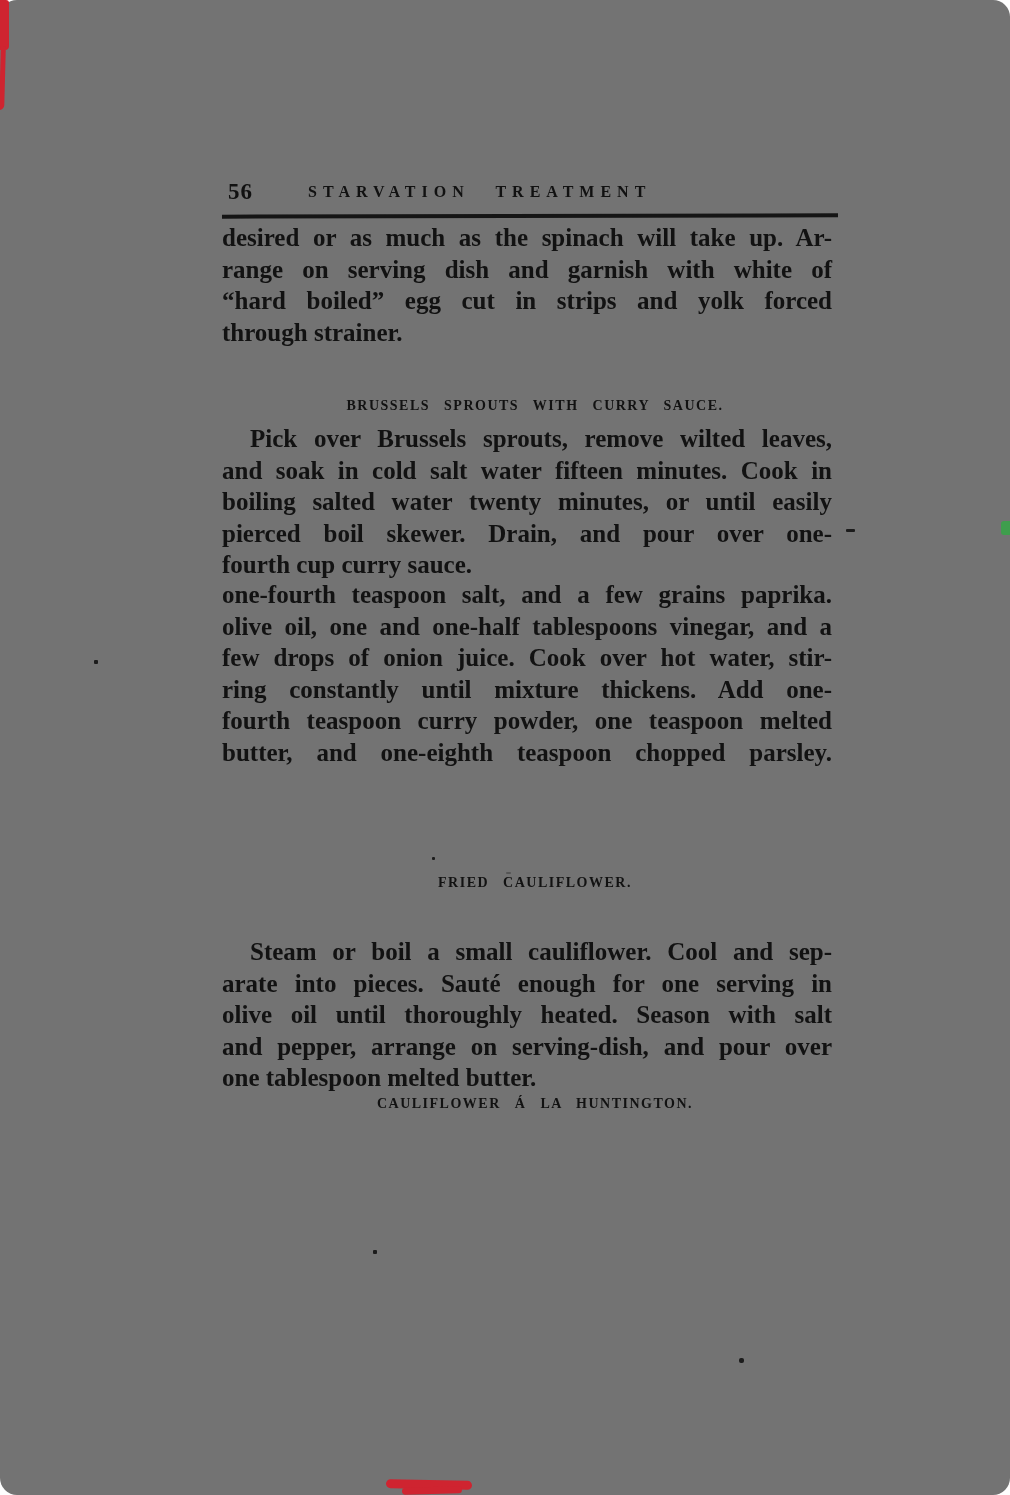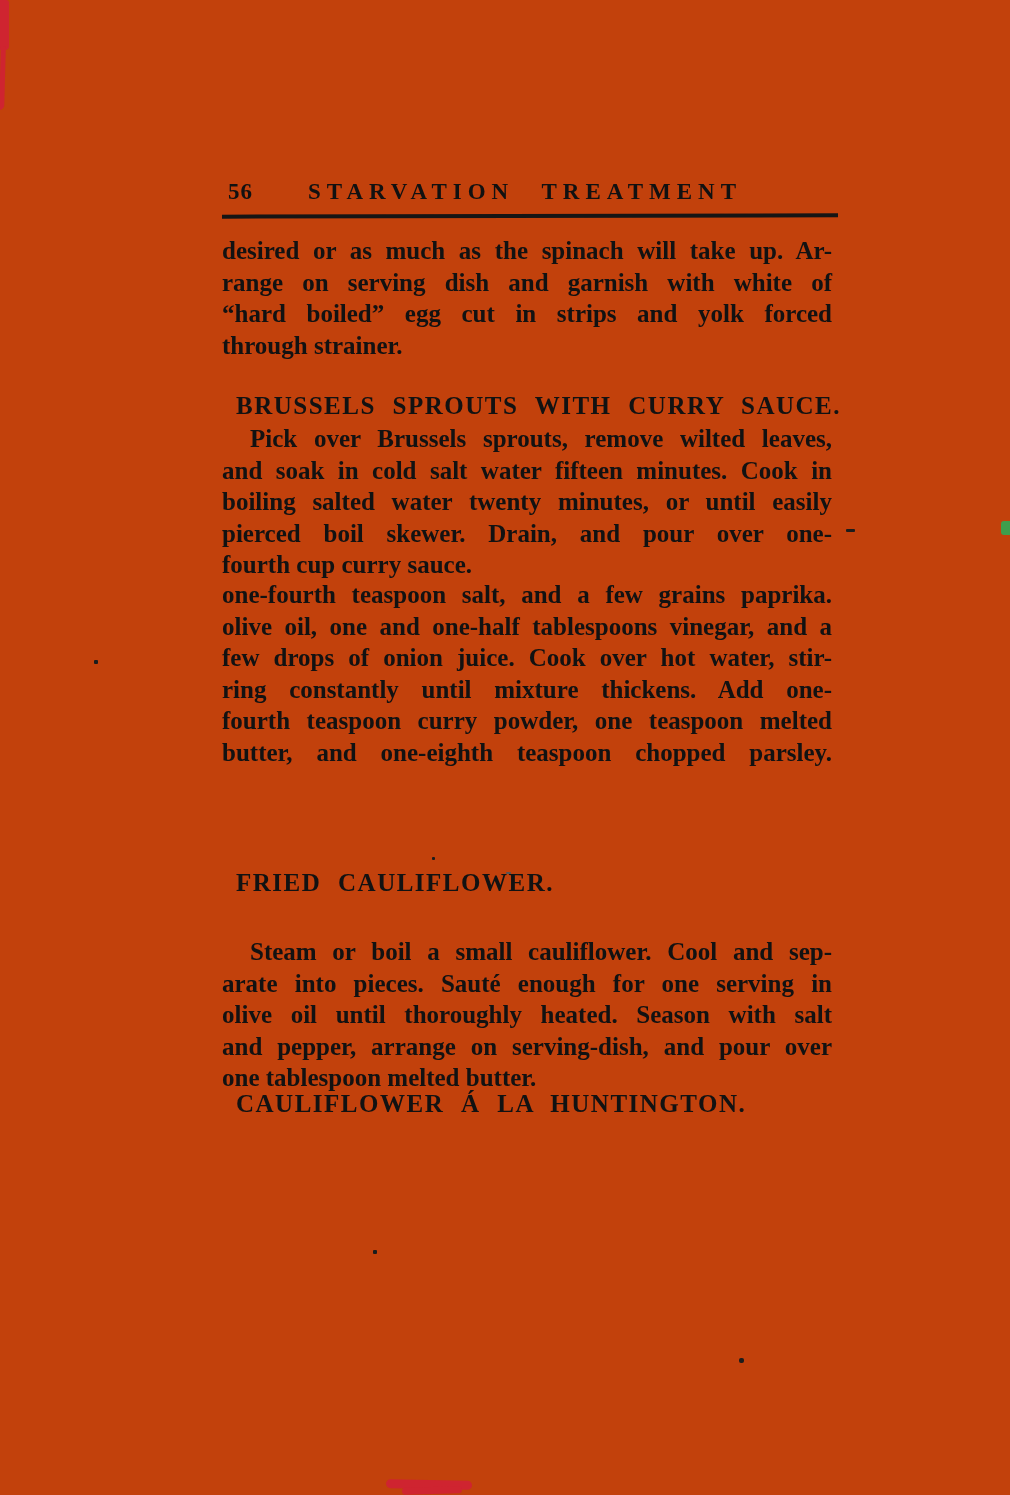--- a/index.html
+++ b/index.html
@@ -4,51 +4,51 @@
 <style>
   html,body{margin:0;padding:0;}
   body{
     width:1010px;height:1495px;
     background:#fefefe;
     position:relative;
     overflow:hidden;
     font-family:"Liberation Serif","DejaVu Serif",serif;
     color:#111;
   }
-  .page{position:absolute;inset:0;background:#c2410c;}
+  .page{position:absolute;inset:0;background:#737373;border-radius:17px;}
   
   .pagenum{
     position:absolute;left:228px;top:178px;
     font-size:23px;font-weight:bold;line-height:28px;letter-spacing:1px;
   }
   .running-title{
     position:absolute;left:308px;top:178px;width:460px;
-    font-size:23px;font-weight:bold;line-height:28px;
+    font-size:16px;font-weight:bold;line-height:28px;
     letter-spacing:6px;word-spacing:16px;white-space:nowrap;
   }
   .header-rule{
     position:absolute;left:222px;top:214px;width:616px;height:4px;
     background:#151515;transform:rotate(-0.12deg);
   }
   
   .para{
     position:absolute;left:222px;width:610px;
     font-size:25px;font-weight:bold;line-height:31.5px;
     color:#121212;
   }
   .tl{ text-align:justify; text-align-last:justify; }
   .tl.last{ text-align:right; text-align-last:left; }
   .tl.indent{ text-indent:28px; }
   .recipe-heading{
-    position:absolute;left:236px;width:610px;
-    font-size:25px;font-weight:bold;line-height:24px;
-    letter-spacing:1.5px;word-spacing:9px;
+    position:absolute;left:230px;width:610px;
+    font-size:14px;font-weight:bold;line-height:24px;
+    text-align:center;letter-spacing:1.5px;word-spacing:9px;
     color:#121212;white-space:nowrap;
   }
-  .p1{top:235px;} .p2{top:423px;} .p3{top:579px;} .p4{top:900px;margin-top:36px;} .p5{top:1122px;}
+  .p1{top:222px;} .p2{top:423px;} .p3{top:579px;} .p4{top:900px;margin-top:36px;} .p5{top:1122px;}
   .h1{top:394px;} .h2{top:871px;} .h3{top:1092px;}
   
   .speck{position:absolute;background:#1c1c1c;border-radius:1px;}
   .speck.s1{left:94px;top:660px;width:4px;height:4px;}
   .speck.s2{left:432px;top:857px;width:3px;height:3px;}
   .speck.s3{left:506px;top:872px;width:5px;height:2px;background:#555;}
   .speck.s4{left:846px;top:529px;width:9px;height:3px;}
   .speck.s5{left:373px;top:1250px;width:4px;height:4px;}
   .speck.s6{left:739px;top:1358px;width:5px;height:5px;border-radius:2px;}
   

